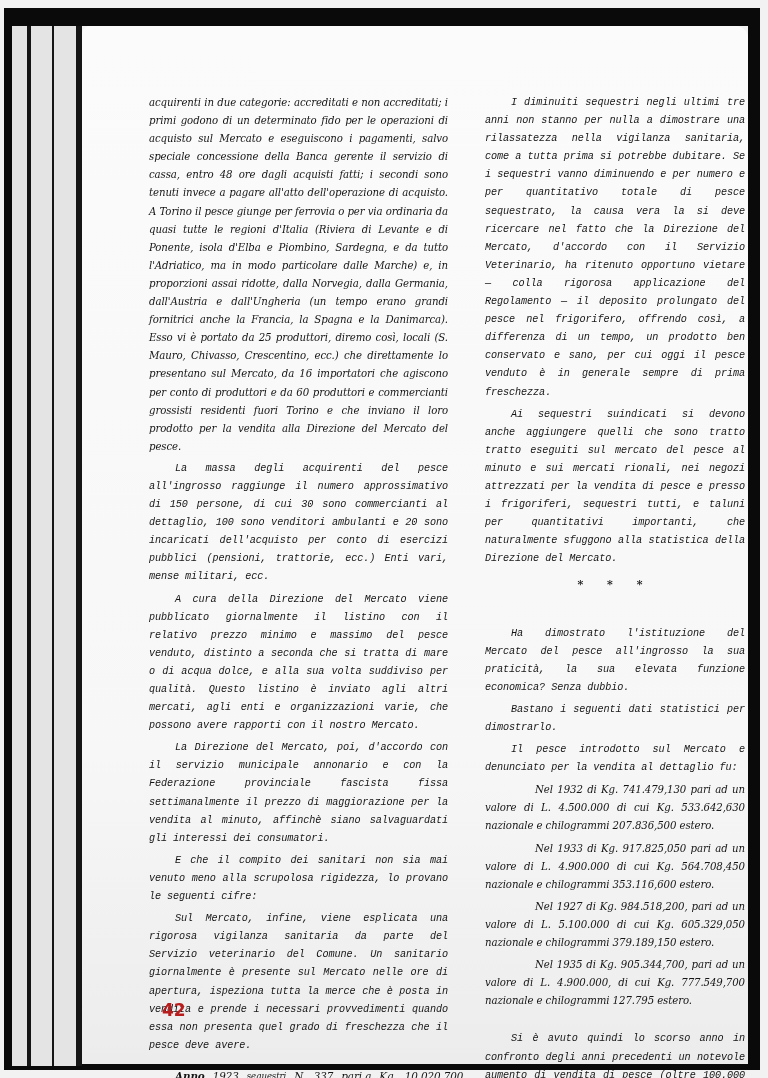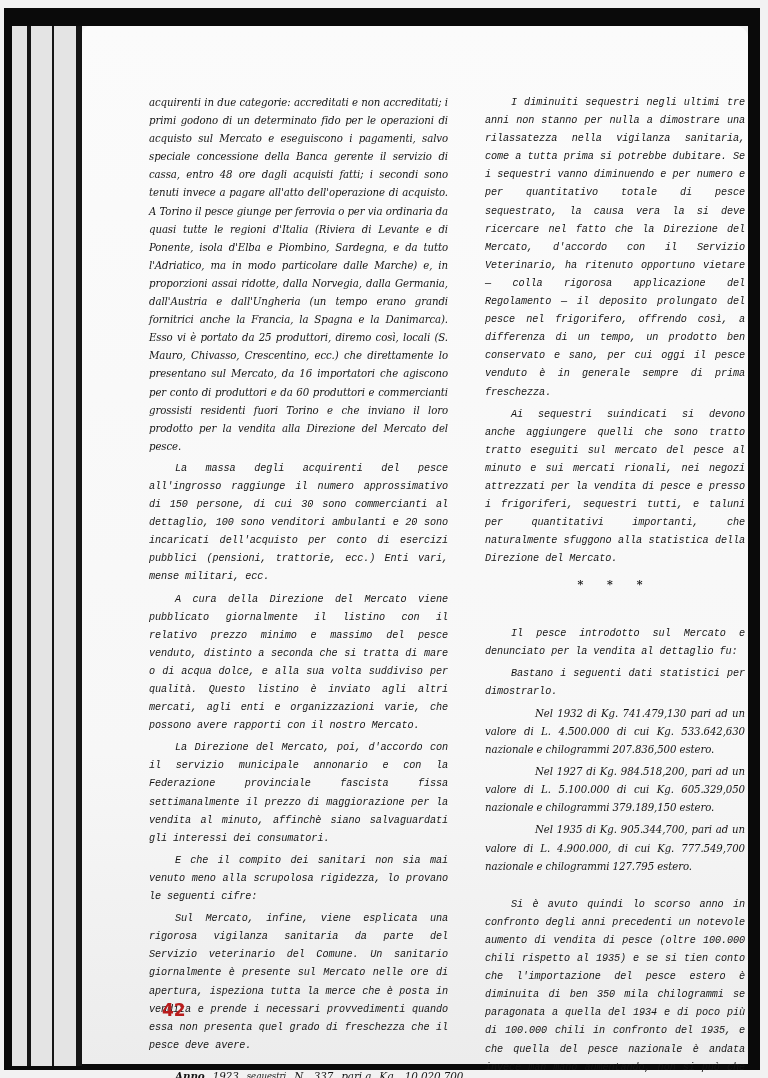--- a/index.html
+++ b/index.html
@@ -115,22 +115,24 @@
       <td class="num">3.027,400</td>
     </tr>
   </tbody>
     </table>
 </div>
 
 <div class="col col-right">
   <p class="ind">I diminuiti sequestri negli ultimi tre anni non stanno per nulla a dimostrare una rilassatezza nella vigilanza sanitaria, come a tutta prima si potrebbe dubitare. Se i sequestri vanno diminuendo e per numero e per quantitativo totale di pesce sequestrato, la causa vera la si deve ricercare nel fatto che la Direzione del Mercato, d'accordo con il Servizio Veterinario, ha ritenuto opportuno vietare — colla rigorosa applicazione del Regolamento — il deposito prolungato del pesce nel frigorifero, offrendo così, a differenza di un tempo, un prodotto ben conservato e sano, per cui oggi il pesce venduto è in generale sempre di prima freschezza.</p>
   <p class="ind">Ai sequestri suindicati si devono anche aggiungere quelli che sono tratto tratto eseguiti sul mercato del pesce al minuto e sui mercati rionali, nei negozi attrezzati per la vendita di pesce e presso i frigoriferi, sequestri tutti, e taluni per quantitativi importanti, che naturalmente sfuggono alla statistica della Direzione del Mercato.</p>
   <div class="stars">* * *</div>
+  <p class="ind">Ha dimostrato l'istituzione del Mercato del pesce all'ingrosso la sua praticità, la sua elevata funzione economica? Senza dubbio.</p>
+  <p class="ind">Bastano i seguenti dati statistici per dimostrarlo.</p>
   <p class="ind">Il pesce introdotto sul Mercato e denunciato per la vendita al dettaglio fu:</p>
-  <p class="ind">Bastano i seguenti dati statistici per dimostrarlo.</p>
   <p class="ind2">Nel 1932 di Kg. 741.479,130 pari ad un valore di L. 4.500.000 di cui Kg. 533.642,630 nazionale e chilogrammi 207.836,500 estero.</p>
+  <p class="ind2">Nel 1933 di Kg. 917.825,050 pari ad un valore di L. 4.900.000 di cui Kg. 564.708,450 nazionale e chilogrammi 353.116,600 estero.</p>
   <p class="ind2">Nel 1927 di Kg. 984.518,200, pari ad un valore di L. 5.100.000 di cui Kg. 605.329,050 nazionale e chilogrammi 379.189,150 estero.</p>
   <p class="ind2">Nel 1935 di Kg. 905.344,700, pari ad un valore di L. 4.900.000, di cui Kg. 777.549,700 nazionale e chilogrammi 127.795 estero.</p>
   <div class="gap"></div>
   <p class="ind">Si è avuto quindi lo scorso anno in confronto degli anni precedenti un notevole aumento di vendita di pesce (oltre 100.000 chili rispetto al 1935) e se si tien conto che l'importazione del pesce estero è diminuita di ben 350 mila chilogrammi se paragonata a quella del 1934 e di poco più di 100.000 chili in confronto del 1935, e che quella del pesce nazionale è andata invece man mano aumentando, non si può che rimanere soddisfatti, perchè tali cifre stanno a dimostrare che, malgrado il maggiore prezzo di vendita di certe</p>
 </div>
 
 <div class="page-num">42</div>
 
 </body></html>

